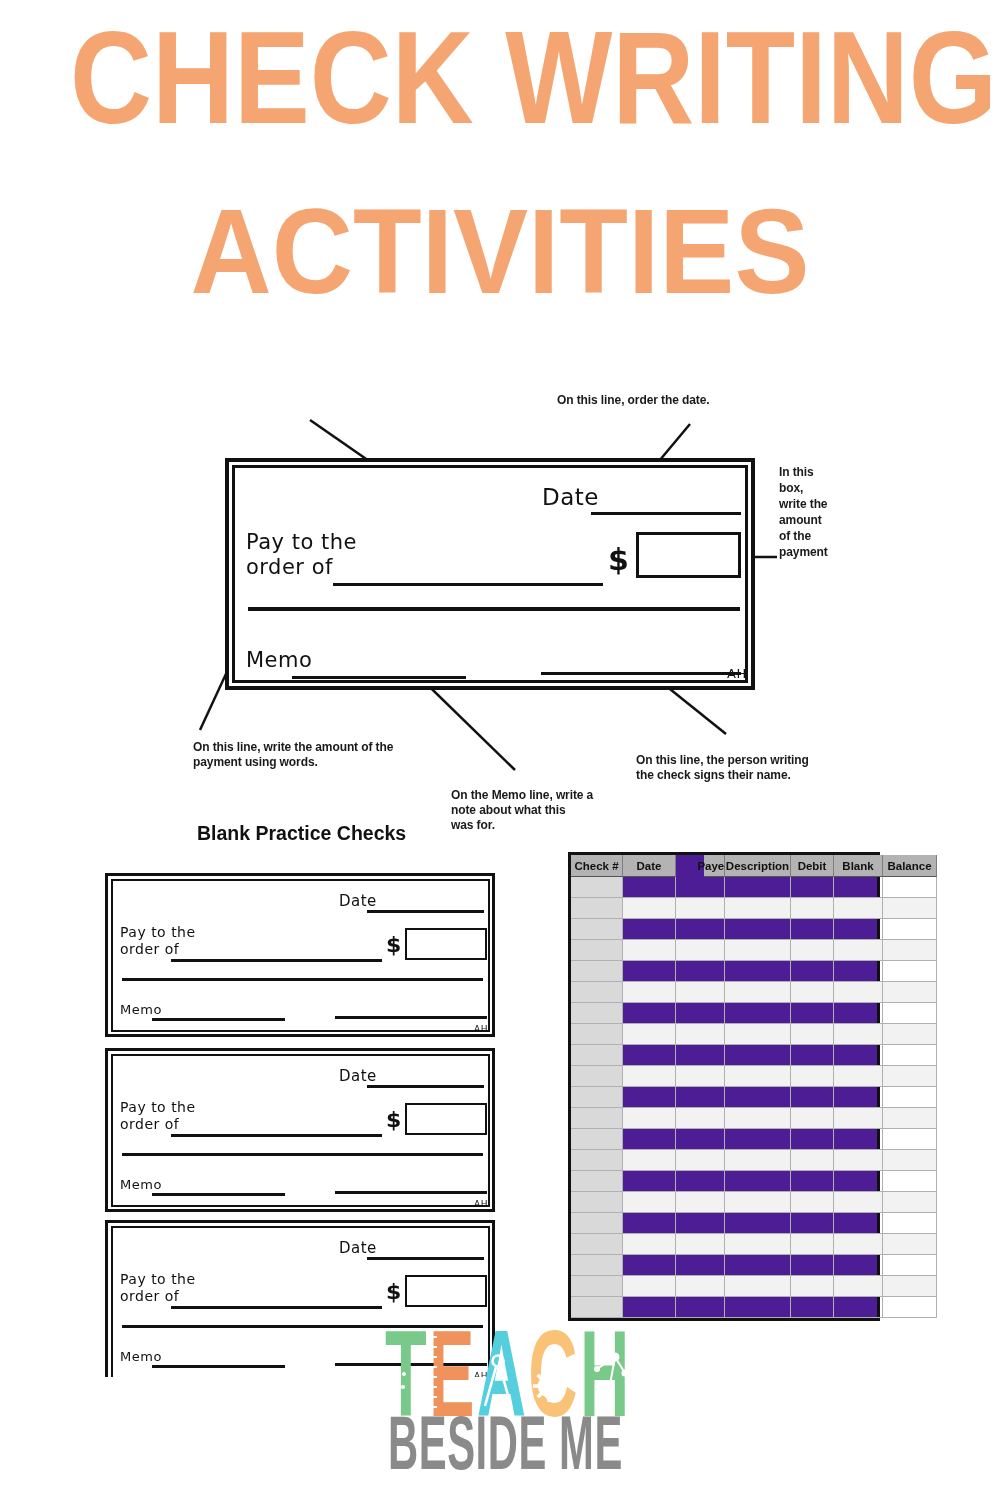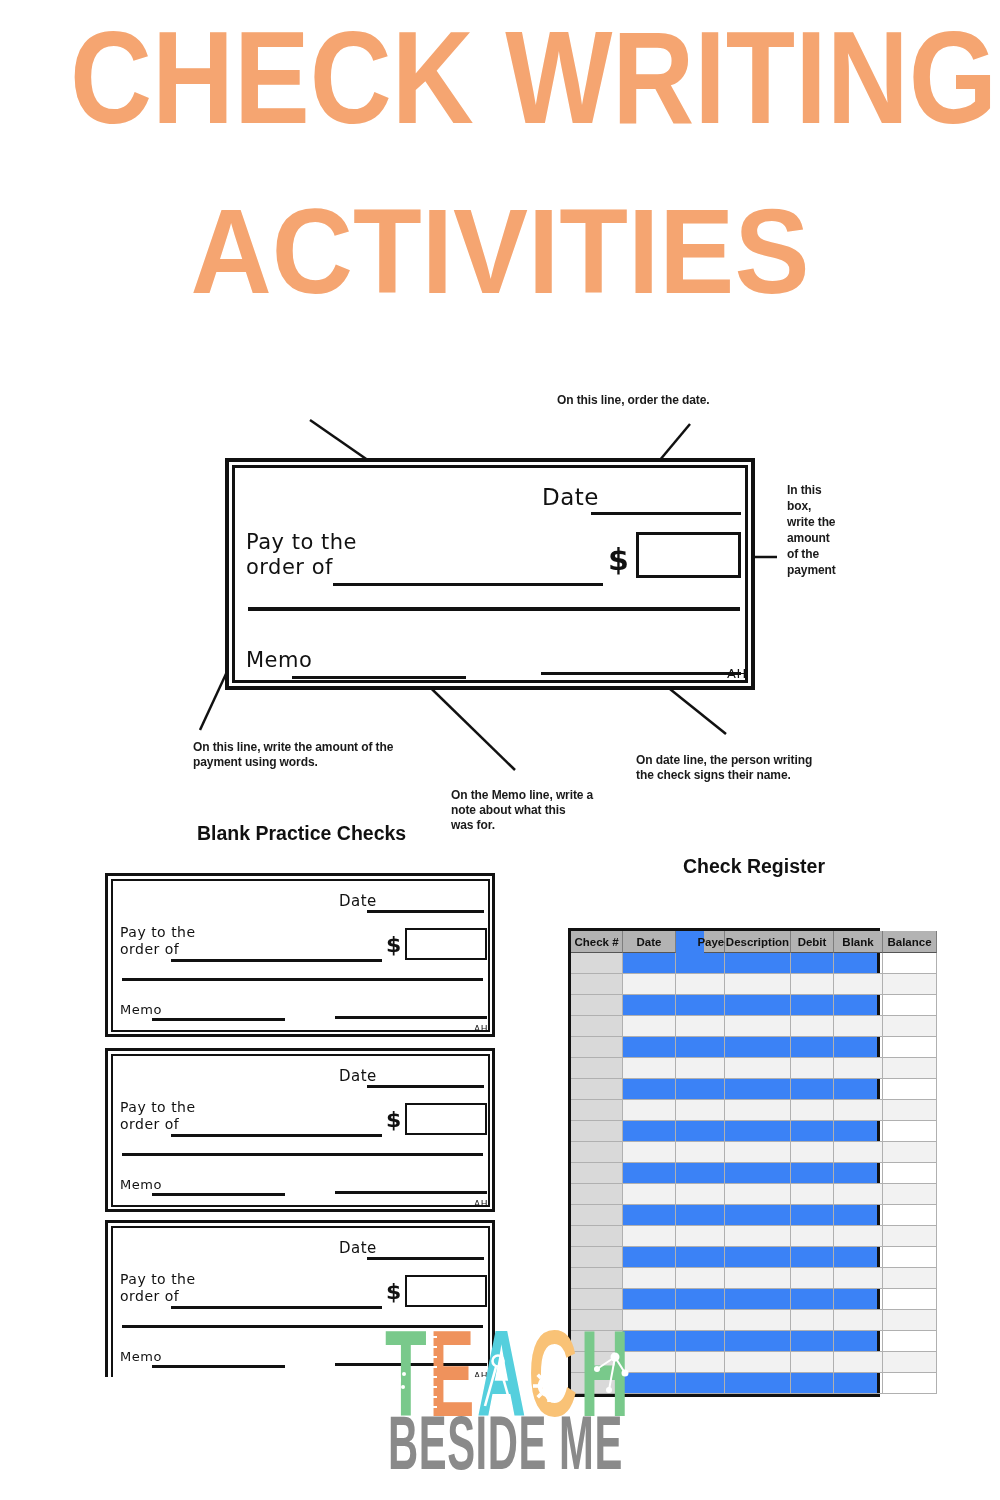--- a/index.html
+++ b/index.html
@@ -30,22 +30,22 @@
   .small-check-wrap{position:absolute;left:105px;width:390px;height:164px;}
   .small-check-wrap.clipped{height:157px;overflow:hidden;}
   .small-check{position:absolute;left:0;top:0;width:390px;height:164px;border:3px solid #111;
                box-sizing:border-box;background:#fff;}
   .small-check .inner{position:absolute;inset:2.5px;border:2px solid #111;}
   .sc-el{position:absolute;}
 
   
   #register-title{position:absolute;left:568px;top:855px;width:372px;text-align:center;
                   font-size:19.5px;font-weight:bold;}
-  #register-table{position:absolute;left:568px;top:928px;width:312px;border:3px solid #111;
-                  box-sizing:border-box;background:#3b82f6;}
+  #register-table{position:absolute;left:568px;top:852px;width:312px;border:3px solid #111;
+                  box-sizing:border-box;background:#4c1d95;}
   #register-grid{display:grid;grid-template-columns:52px 53px 49px 66px 43px 49px 54px;
                  grid-template-rows:22px;grid-auto-rows:21px;}
   .rcell{box-sizing:border-box;border-right:1px solid #b0b0b0;border-bottom:1px solid #b0b0b0;}
   .rcell.hdr{display:flex;align-items:center;justify-content:center;font-weight:bold;
              font-size:11.5px;border-right:1px solid #7e7e7e;border-bottom:1px solid #555;}
 
   
   #logo{position:absolute;left:0;top:0;z-index:5;}
   #teach-word{position:absolute;left:385px;top:1330px;height:88px;font-size:122px;line-height:88px;
               font-weight:bold;white-space:nowrap;transform:scaleX(.56);transform-origin:left top;
@@ -62,32 +62,32 @@
 </style>
 </head>
 <body>
 
 <div id="page">
 
   <div id="title1" class="title-line" style="color: rgb(245, 165, 113);">CHECK WRITING</div>
   <div id="title2" class="title-line" style="color: rgb(245, 165, 113);">ACTIVITIES</div>
 
   <div class="ann" style="left:557px;top:393px;">On this line, order the date.</div>
-  <div class="ann" id="ann-box" style="left:779px;top:482px;width:70px;margin-left:8px;">In this
+  <div class="ann" id="ann-box" style="left:779px;top:464px;width:70px;">In this
 box,
 write the
 amount
 of the
 payment</div>
   <div class="ann" style="left:451px;top:788px;">On the Memo line, write a
 note about what this
 was for.</div>
   <div class="ann" style="left:193px;top:740px;">On this line, write the amount of the
 payment using words.</div>
-  <div class="ann" style="left:636px;top:753px;">On date line, the person writing
+  <div class="ann" style="left:636px;top:753px;">On this line, the person writing
 the check signs their name.</div>
 
   <svg id="arrow-layer" width="1000" height="1500">
     <defs>
       <marker id="arr" viewBox="0 0 10 10" refX="8" refY="5" markerWidth="7" markerHeight="7" orient="auto-start-reverse">
         <path d="M0,0 L10,5 L0,10 z" fill="#111"></path>
       </marker>
     </defs>
     <line x1="310" y1="420" x2="506" y2="556" stroke="#111" stroke-width="2.5" marker-end="url(#arr)"></line>
     <line x1="690" y1="424" x2="629" y2="497" stroke="#111" stroke-width="2.5" marker-end="url(#arr)"></line>

